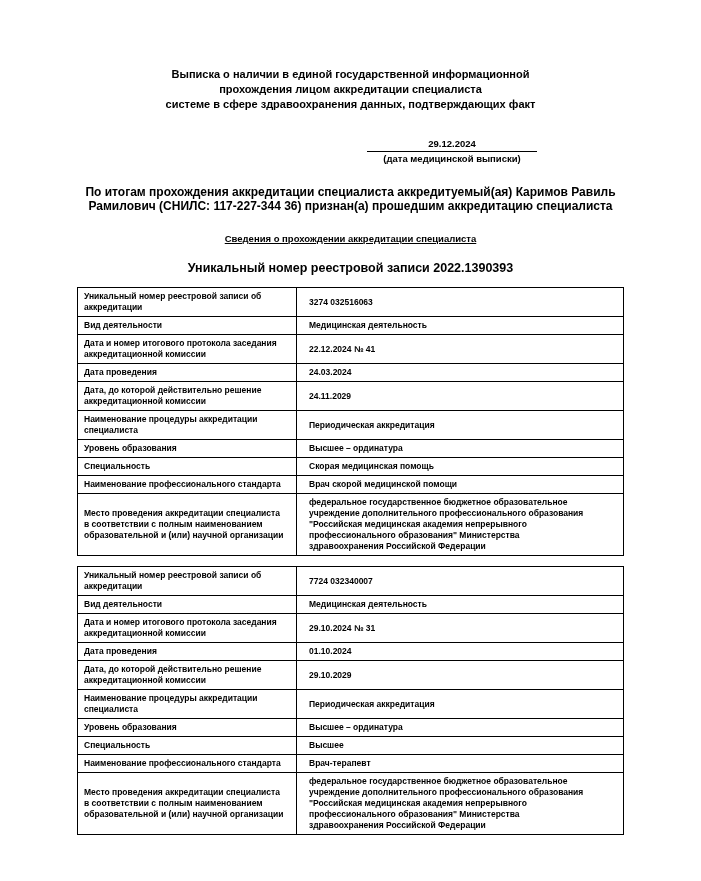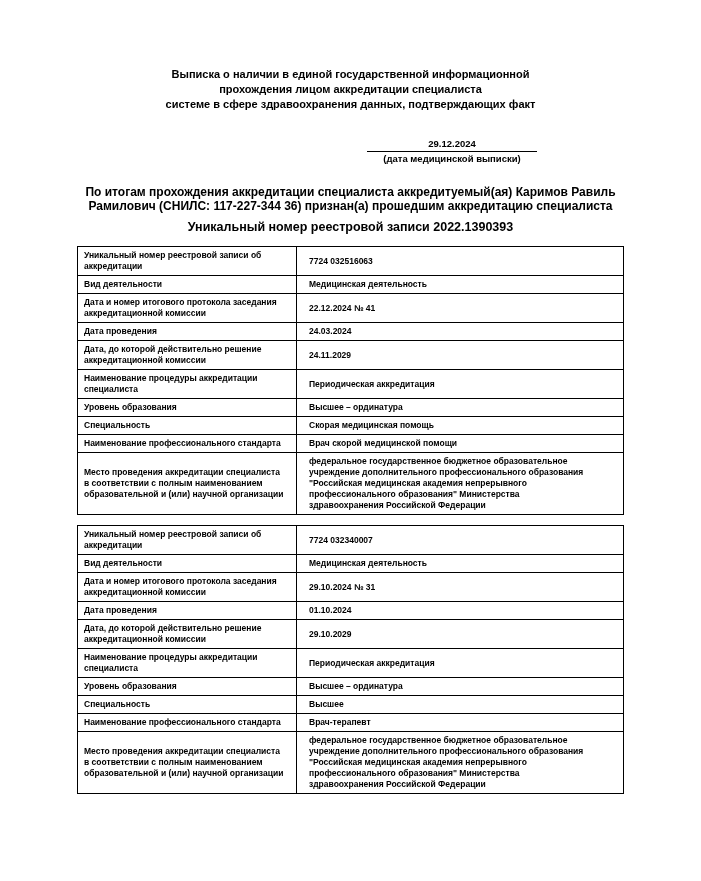--- a/index.html
+++ b/index.html
@@ -49,21 +49,21 @@
     font-size: 12px;
     line-height: 13.5px;
   }
   .section-heading {
     margin-top: 20px;
     text-align: center;
     font-size: 9.5px;
     text-decoration: underline;
   }
   .reg-heading {
-    margin-top: 7px;
+    margin-top: 17px;
     text-align: center;
     font-size: 12.5px;
   }
   table.acc-table {
     width: 547px;
     margin: 12px auto 0;
     border-collapse: collapse;
     table-layout: fixed;
   }
   table.acc-table.second {
@@ -95,28 +95,29 @@
     <div>системе в сфере здравоохранения данных, подтверждающих факт</div>
   </div>
 
   <div class="date-block">
     <span class="date-value">29.12.2024</span>
     <span class="date-caption">(дата медицинской выписки)</span>
   </div>
 
   <div class="intro">По итогам прохождения аккредитации специалиста аккредитуемый(ая) Каримов Равиль Рамилович (СНИЛС: 117-227-344 36) признан(а) прошедшим аккредитацию специалиста</div>
 
+  <div class="section-heading">Сведения о прохождении аккредитации специалиста</div>
 
   <div class="reg-heading">Уникальный номер реестровой записи 2022.1390393</div>
 
   <table class="acc-table first">
     <tbody>
         <tr>
           <td class="label">Уникальный номер реестровой записи об аккредитации</td>
-          <td class="value">7724 032516063</td>
+          <td class="value">3274 032516063</td>
         </tr>
         <tr>
           <td class="label">Вид деятельности</td>
           <td class="value">Медицинская деятельность</td>
         </tr>
         <tr>
           <td class="label">Дата и номер итогового протокола заседания аккредитационной комиссии</td>
           <td class="value">22.12.2024 № 41</td>
         </tr>
         <tr>

